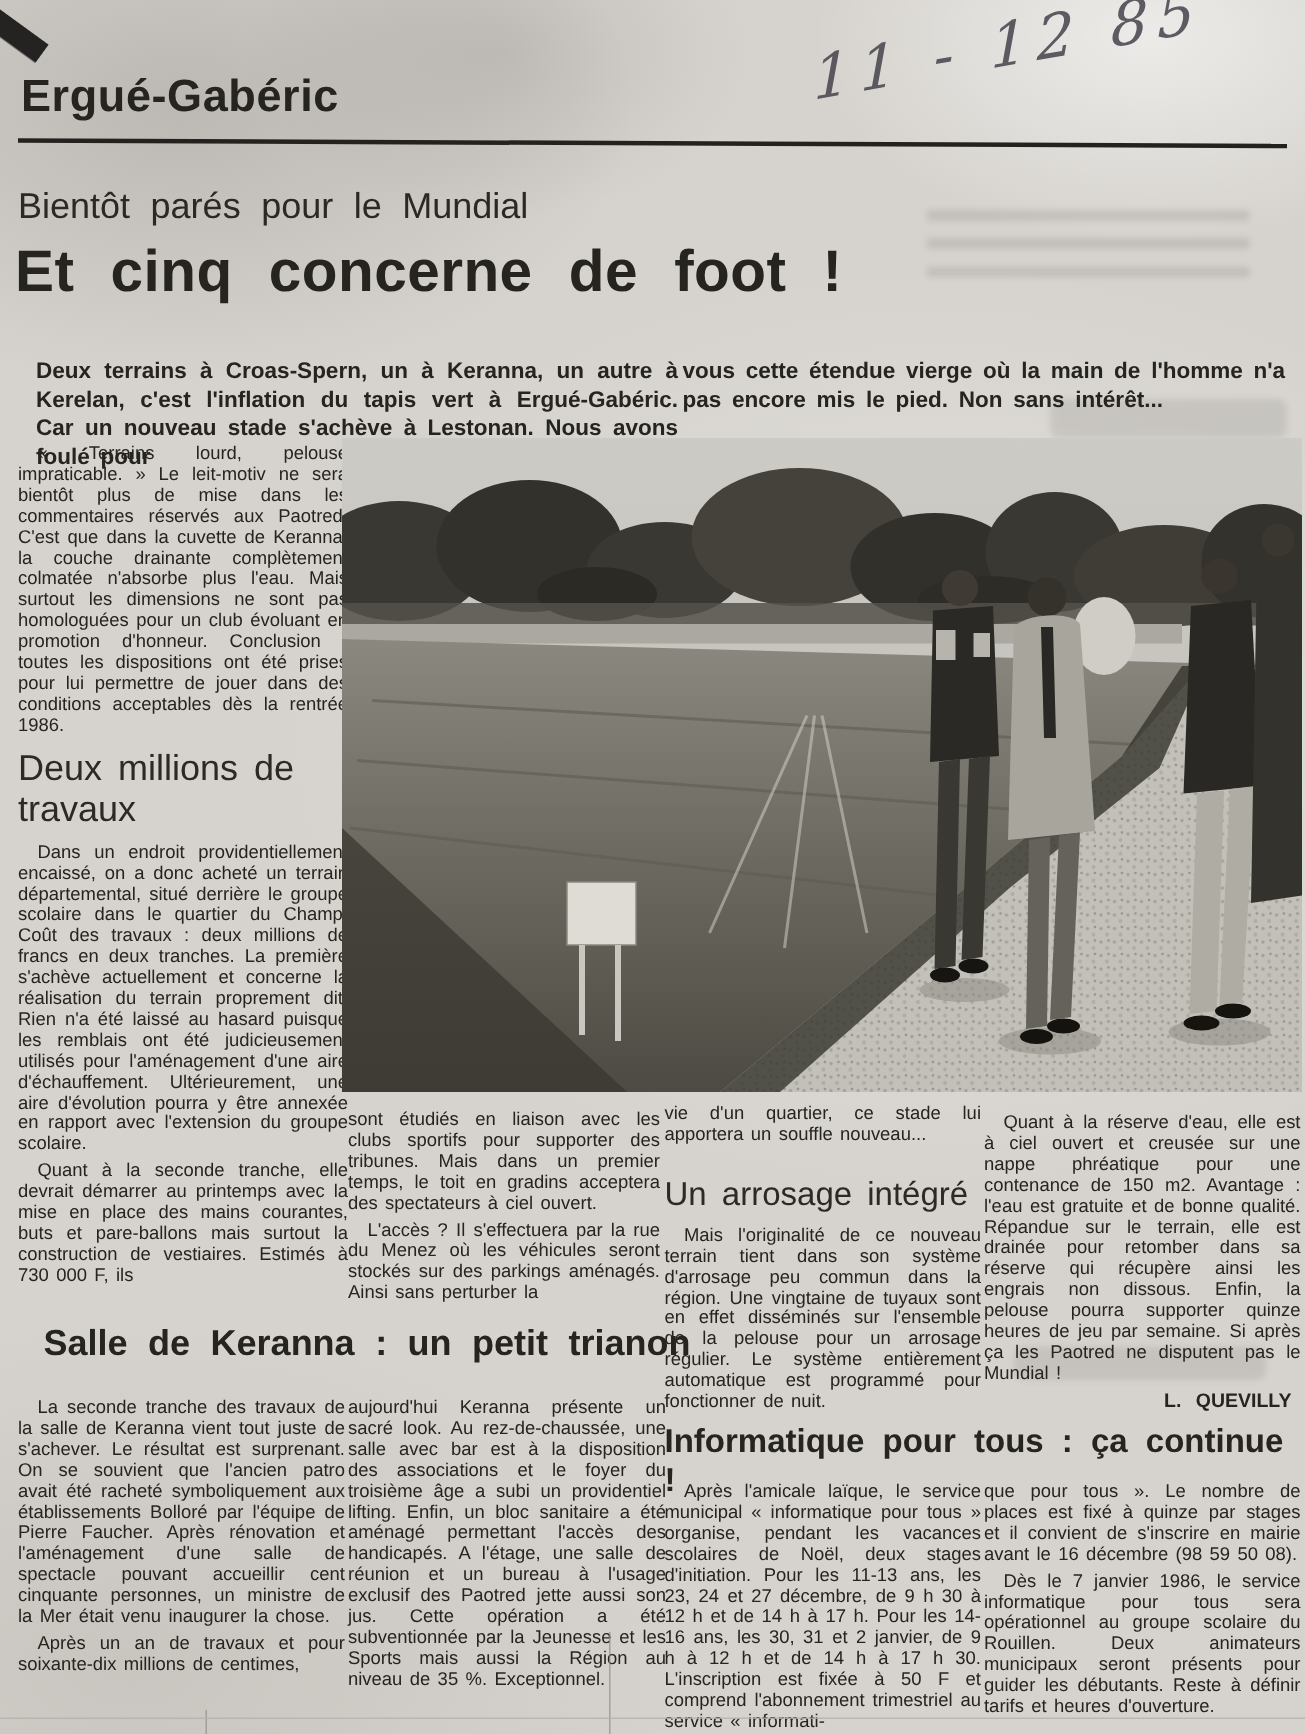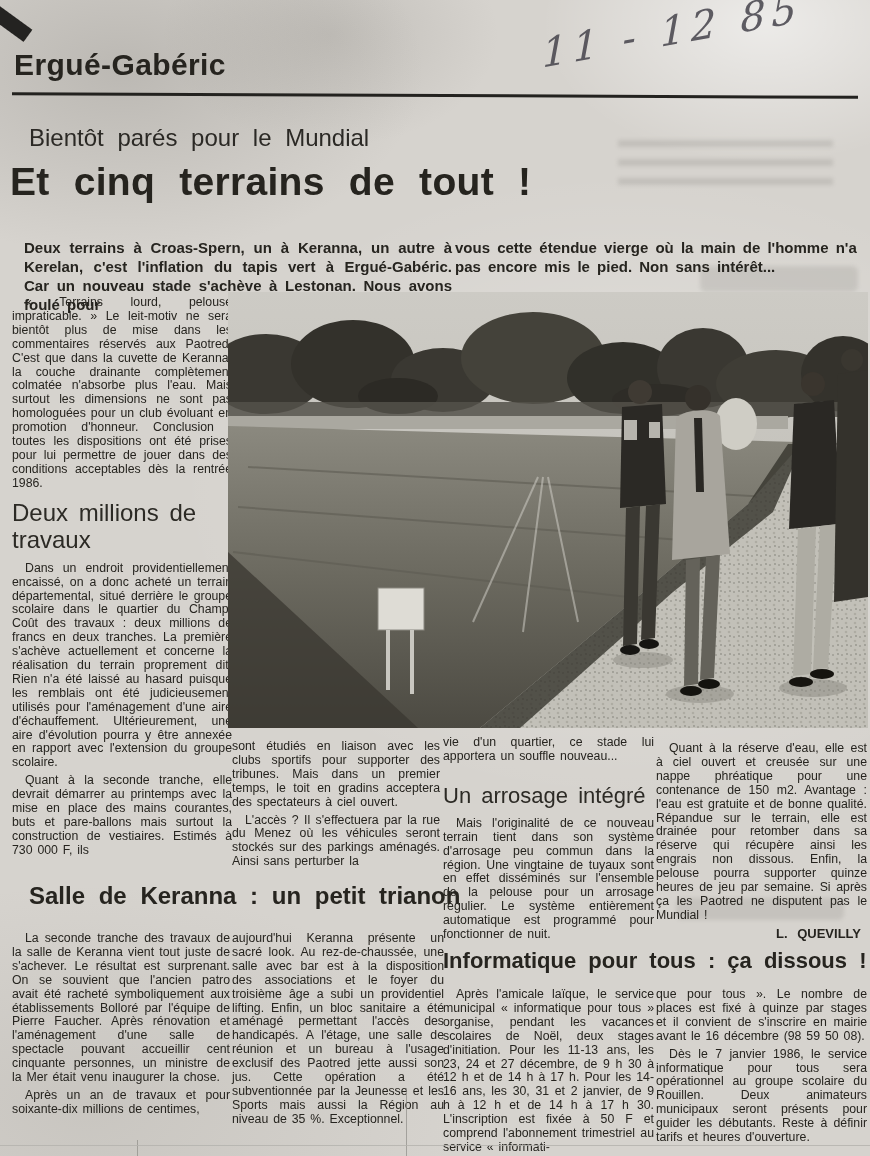--- a/index.html
+++ b/index.html
@@ -17,21 +17,21 @@
   .corner-wedge{position:absolute; left:-10px; top:16px; width:42px; height:15px;
     background:#171614; transform:rotate(36deg); opacity:.92; filter:blur(.4px);}
   .masthead{position:absolute; left:14px; top:48px; font-size:30px; font-weight:bold; letter-spacing:.4px;}
   .handwriting{
     position:absolute; left:540px; top:6px; width:280px;
     font-family:"DejaVu Serif", serif; font-style:italic;
     font-size:40px; color:#45434b; letter-spacing:6px;
     transform:rotate(-10deg) skewX(-10deg); opacity:.85; white-space:nowrap;
   }
   .rule{position:absolute; left:12px; top:94px; width:846px; height:3px; background:#23221f; transform:rotate(.25deg);}
-  .kicker{position:absolute; left:29px; top:124px; font-size:24px; word-spacing:7px; color:#2b2925;}
+  .kicker{position:absolute; left:12px; top:124px; font-size:24px; word-spacing:7px; color:#2b2925;}
   .headline{position:absolute; left:10px; top:160px; font-size:39px; font-weight:bold; word-spacing:13px; letter-spacing:.3px;}
   .lead{position:absolute; top:238px; font-weight:bold; font-size:15px; line-height:19px;
     text-align:justify; word-spacing:3px;margin-left:12px;}
   .lead.left{left:12px; width:428px;}
   .lead.right{left:443px; width:422px; text-align:left;}
   .col{position:absolute; font-size:12.3px; line-height:13.9px; text-align:justify; word-spacing:1.5px;}
   .col p{margin:0 0 4px 0; text-indent:13px;}
   .col p.noindent{text-indent:0;}
   .sec-head{font-size:24px; line-height:27px; font-weight:400; color:#2c2a25; margin:8px 0 9px 0; text-align:left; word-spacing:4px;}
   .sec-head.small{font-size:22px; margin:18px 0 8px 0;}
@@ -64,21 +64,21 @@
   <div class="bleed lines" style="left:618px; top:140px; width:215px; height:52px;"></div>
   <div class="bleed bar" style="left:700px; top:266px; width:158px; height:26px;"></div>
   <div class="bleed lines" style="left:690px; top:300px; width:150px; height:20px;"></div>
   <div class="bleed bar" style="left:676px; top:898px; width:168px; height:22px;"></div>
 
   <div class="masthead">Ergué-Gabéric</div>
   <div class="handwriting">11 - 12 85</div>
   <div class="rule"></div>
 
   <div class="kicker">Bientôt parés pour le Mundial</div>
-  <div class="headline">Et cinq terrains de tout !</div>
+  <div class="headline">Et cinq concerne de foot !</div>
 
   <div class="lead left">Deux terrains à Croas-Spern, un à Keranna, un autre à Kerelan, c'est l'inflation du tapis vert à Ergué-Gabéric. Car un nouveau stade s'achève à Lestonan. Nous avons foulé pour</div>
   <div class="lead right">vous cette étendue vierge où la main de l'homme n'a pas encore mis le pied. Non sans intérêt...</div>
 
   <div class="col col-left">
     <p>« Terrains lourd, pelouse impraticable. » Le leit-motiv ne sera bientôt plus de mise dans les commentaires réservés aux Paotred. C'est que dans la cuvette de Keranna, la couche drainante complètement colmatée n'absorbe plus l'eau. Mais surtout les dimensions ne sont pas homologuées pour un club évoluant en promotion d'honneur. Conclusion : toutes les dispositions ont été prises pour lui permettre de jouer dans des conditions acceptables dès la rentrée 1986.</p>
     <div class="sec-head">Deux millions de travaux</div>
     <p>Dans un endroit providentiellement encaissé, on a donc acheté un terrain départemental, situé derrière le groupe scolaire dans le quartier du Champ. Coût des travaux : deux millions de francs en deux tranches. La première s'achève actuellement et concerne la réalisation du terrain proprement dit. Rien n'a été laissé au hasard puisque les remblais ont été judicieusement utilisés pour l'aménagement d'une aire d'échauffement. Ultérieurement, une aire d'évolution pourra y être annexée en rapport avec l'extension du groupe scolaire.</p>
     <p>Quant à la seconde tranche, elle devrait démarrer au printemps avec la mise en place des mains courantes, buts et pare-ballons mais surtout la construction de vestiaires. Estimés à 730 000 F, ils</p>
   </div>
@@ -191,21 +191,21 @@
 
   <div class="story-head keranna-head">Salle de Keranna : un petit trianon</div>
   <div class="col keranna-col1">
     <p>La seconde tranche des travaux de la salle de Keranna vient tout juste de s'achever. Le résultat est surprenant. On se souvient que l'ancien patro avait été racheté symboliquement aux établissements Bolloré par l'équipe de Pierre Faucher. Après rénovation et l'aménagement d'une salle de spectacle pouvant accueillir cent cinquante personnes, un ministre de la Mer était venu inaugurer la chose.</p>
     <p>Après un an de travaux et pour soixante-dix millions de centimes,</p>
   </div>
   <div class="col keranna-col2">
     <p class="noindent">aujourd'hui Keranna présente un sacré look. Au rez-de-chaussée, une salle avec bar est à la disposition des associations et le foyer du troisième âge a subi un providentiel lifting. Enfin, un bloc sanitaire a été aménagé permettant l'accès des handicapés. A l'étage, une salle de réunion et un bureau à l'usage exclusif des Paotred jette aussi son jus. Cette opération a été subventionnée par la Jeunesse et les Sports mais aussi la Région au niveau de 35 %. Exceptionnel.</p>
   </div>
 
-  <div class="story-head info-head">Informatique pour tous : ça dissous !</div>
+  <div class="story-head info-head">Informatique pour tous : ça continue !</div>
   <div class="col info-col1">
     <p>Après l'amicale laïque, le service municipal « informatique pour tous » organise, pendant les vacances scolaires de Noël, deux stages d'initiation. Pour les 11-13 ans, les 23, 24 et 27 décembre, de 9 h 30 à 12 h et de 14 h à 17 h. Pour les 14-16 ans, les 30, 31 et 2 janvier, de 9 h à 12 h et de 14 h à 17 h 30. L'inscription est fixée à 50 F et comprend l'abonnement trimestriel au service « informati-</p>
   </div>
   <div class="col info-col2">
     <p class="noindent">que pour tous ». Le nombre de places est fixé à quinze par stages et il convient de s'inscrire en mairie avant le 16 décembre (98 59 50 08).</p>
     <p>Dès le 7 janvier 1986, le service informatique pour tous sera opérationnel au groupe scolaire du Rouillen. Deux animateurs municipaux seront présents pour guider les débutants. Reste à définir tarifs et heures d'ouverture.</p>
   </div>
 
   <div class="fold-v" style="left:406px; top:1088px; height:68px;"></div>
   <div class="fold-v" style="left:137px; top:1140px; height:16px;"></div>

